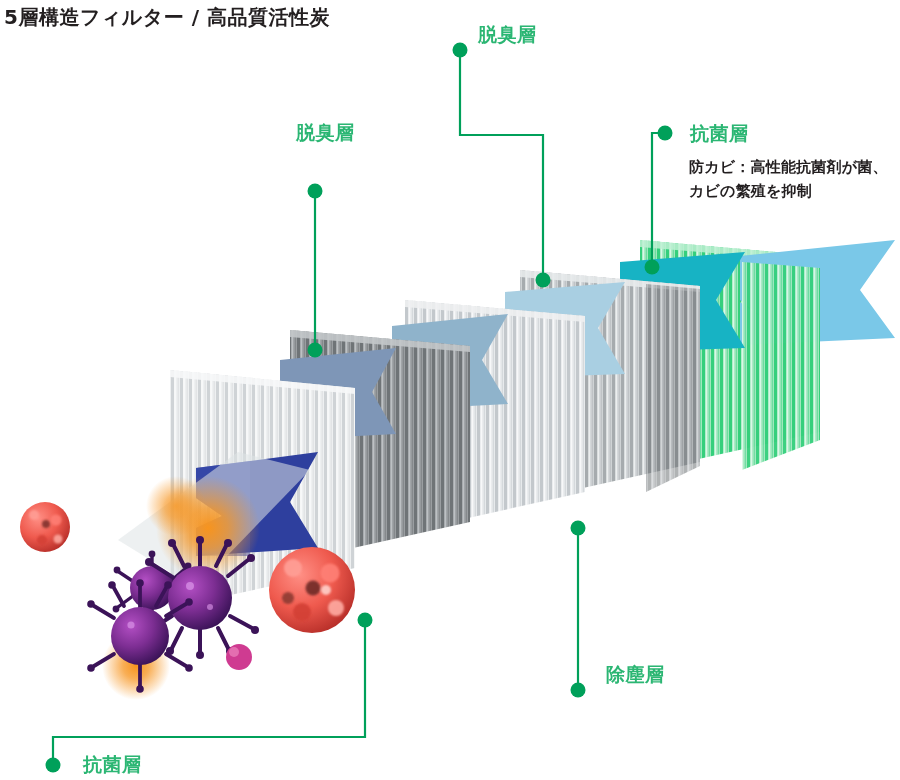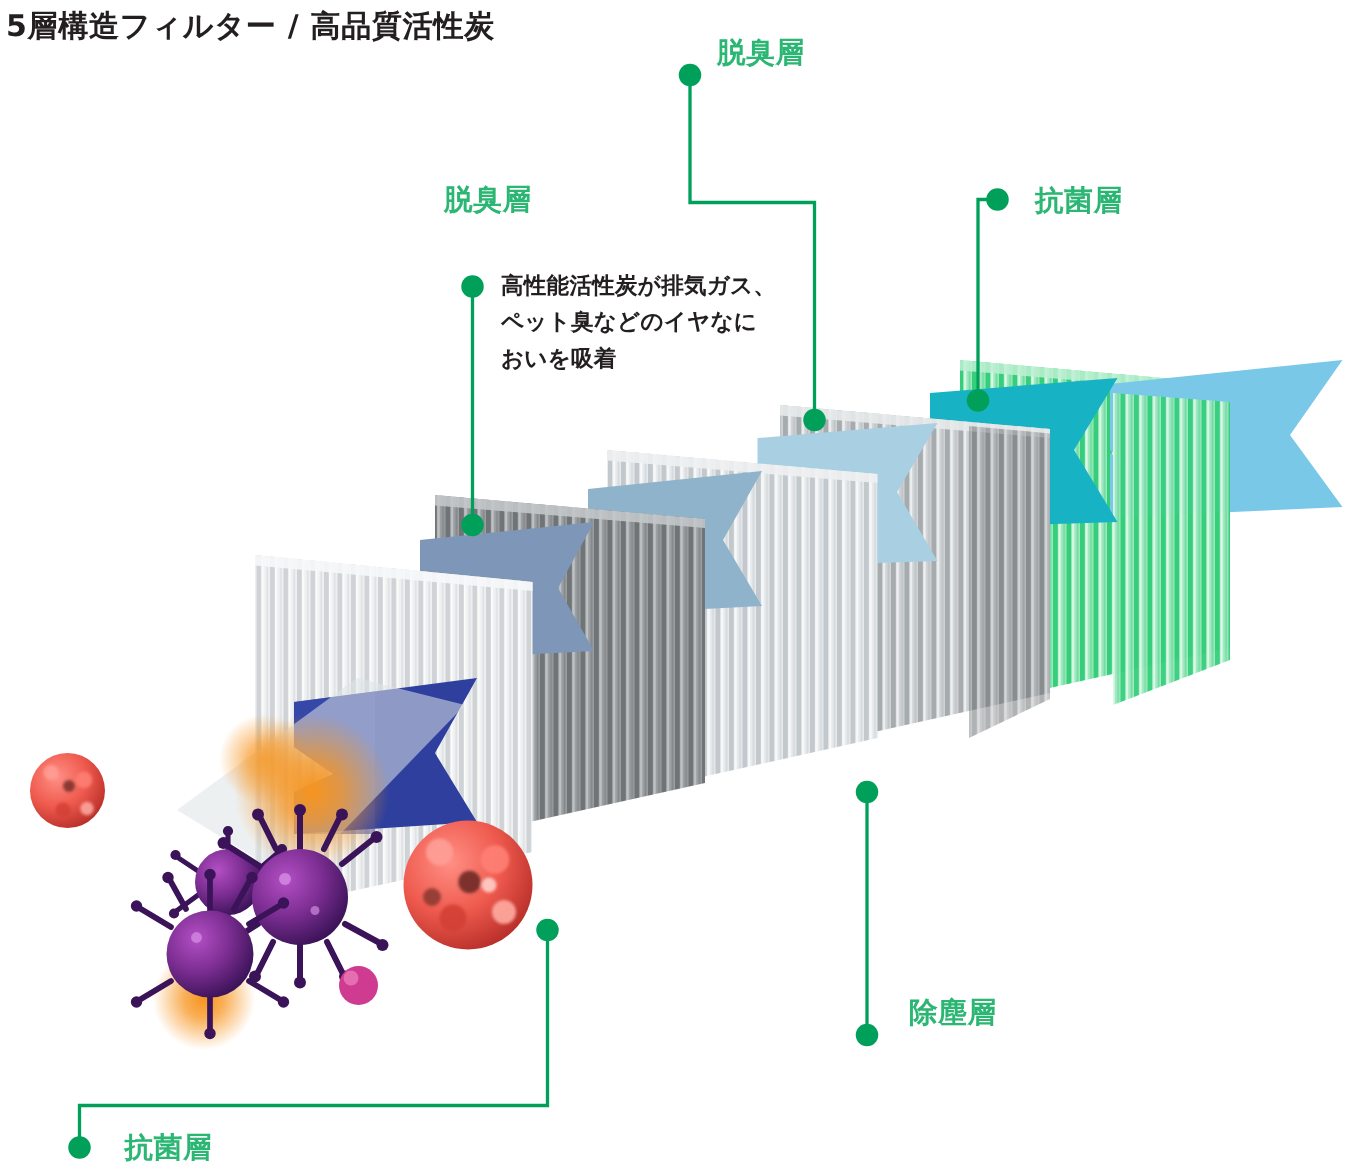--- a/index.html
+++ b/index.html
@@ -271,23 +271,22 @@
       <circle cx="53" cy="765" r="7.5"></circle>
       <circle cx="365" cy="620" r="7.5"></circle>
     </g>
   </svg>
 
   <div class="title">5層構造フィルター / 高品質活性炭</div>
 
   <div class="lbl" style="left:478px;top:22px;">脱臭層</div>
 
   <div class="lbl" style="left:296px;top:120px;">脱臭層</div>
-  <div class="desc" style="left:334px;top:178px;">高性能活性炭が排気ガス、
-ペット臭などのイヤなに
-おいを吸着</div>
 
   <div class="lbl" style="left:690px;top:121px;">抗菌層</div>
+  <div class="desc" style="left:689px;top:155px;">防カビ：高性能抗菌剤が菌、
+カビの繁殖を抑制</div>
 
   <div class="lbl" style="left:606px;top:662px;">除塵層</div>
 
   <div class="lbl" style="left:83px;top:752px;">抗菌層</div>
 
 </div>
 
 </body></html>

